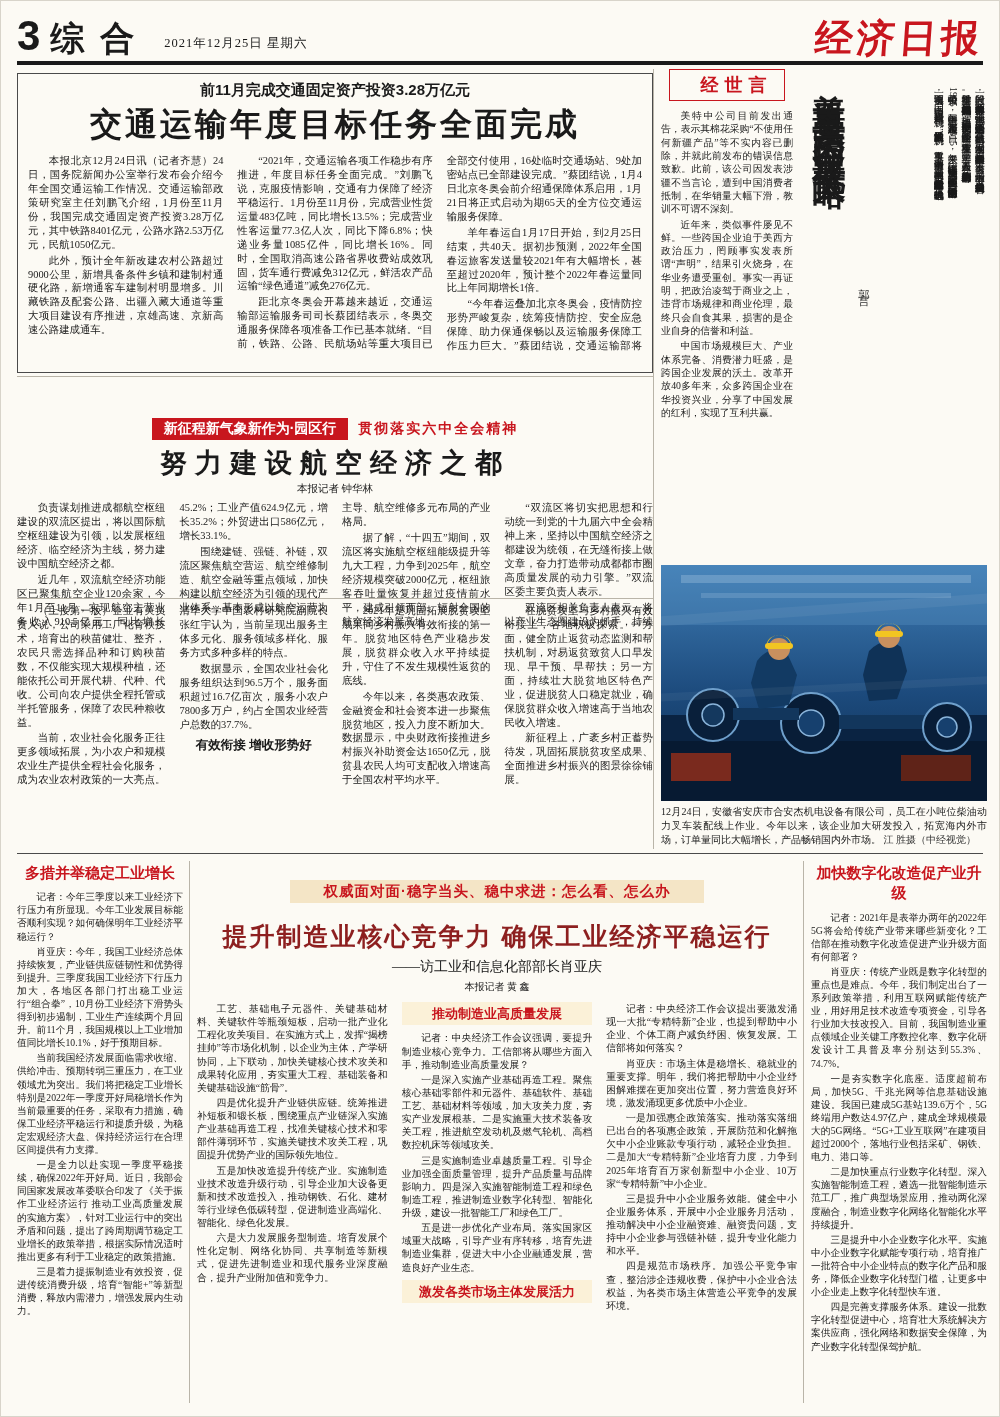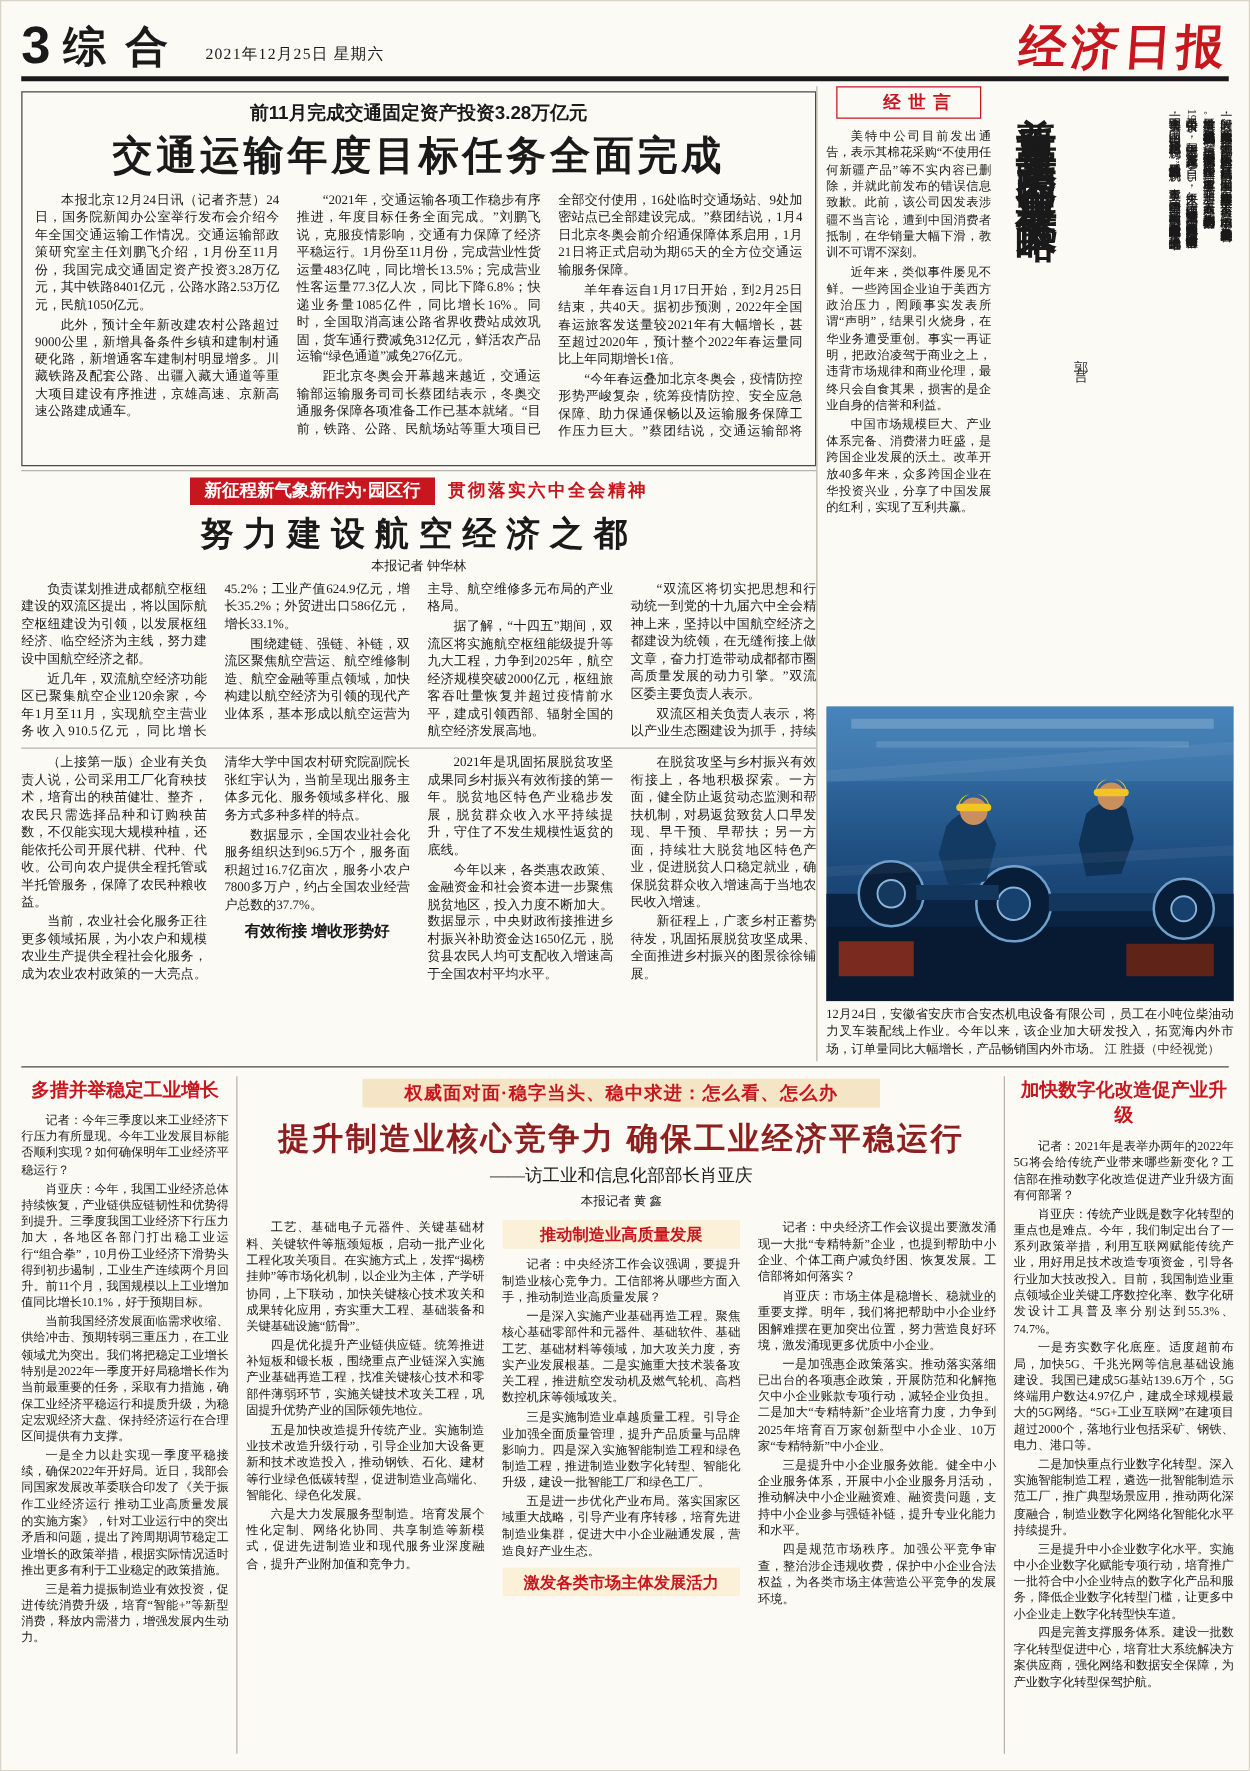--- a/index.html
+++ b/index.html
@@ -36,37 +36,37 @@
   .news-body { column-gap:14px; font-size:10.4px; line-height:1.34;
     text-align:justify; overflow:hidden; }
   .news-body p { margin:0 0 2px; text-indent:2em; }
   .transport .news-body { column-count:3; height:210px; }
 
   
   .v-divider { position:absolute; left:652px; top:68px; height:780px; border-left:1px solid #b9b4a8; }
   .commentary { position:absolute; left:660px; top:66px; width:326px; height:492px; display:flex; }
   .c-intro { width:132px; flex:none; }
   .c-label { border:1px solid #c8161e; color:#c8161e; font-weight:bold;
-    font-size:14px; letter-spacing:6px; text-align:center; padding:3px 0 3px 19px;
+    font-size:18px; letter-spacing:6px; text-align:center; padding:3px 0 3px 19px;
     margin:2px 8px 8px; font-family:"Liberation Sans","DejaVu Sans",sans-serif; }
   .c-intro-text { font-size:9.8px; line-height:1.36; text-align:justify; height:432px; overflow:hidden; }
   .c-intro-text p { margin:0 0 2px; text-indent:2em; }
   .c-headline { writing-mode:vertical-rl; font-size:33px; font-weight:900;
     letter-spacing:7px; width:50px; margin:0 2px 0 6px; line-height:1.2;
     font-family:"Liberation Sans","DejaVu Sans",sans-serif; }
   .c-author { writing-mode:vertical-rl; font-size:11.5px; width:20px;
     padding-top:212px; letter-spacing:6px; color:#333; }
   .c-body { writing-mode:vertical-rl; flex:1; height:492px; font-size:9.8px;
     line-height:1.4; text-align:justify; overflow:hidden; }
   .c-body p { margin:0 0 2px; text-indent:2em; }
 
   
   .h-rule-1 { position:absolute; left:16px; top:375px; width:636px; border-top:1px solid #b9b4a8; }
   .aviation { position:absolute; left:16px; top:381px; width:636px; height:212px; }
-  .banner { display:flex; justify-content:center; align-items:center; gap:10px; }
+  .banner { display:flex; justify-content:center; align-items:center; gap:10px;margin-top:36px; }
   .banner-left { background:#c8161e; color:#fff; font-weight:bold; font-size:14px;
     padding:2px 12px; font-family:"Liberation Sans","DejaVu Sans",sans-serif; }
   .banner-right { color:#c8161e; font-weight:bold; font-size:14px;
     letter-spacing:2px; font-family:"Liberation Sans","DejaVu Sans",sans-serif; }
   .aviation .headline { text-align:center; font-size:27px; font-weight:900;
     letter-spacing:8px; margin:5px 0 1px;
     font-family:"Liberation Sans","DejaVu Sans",sans-serif; }
   .aviation .byline { text-align:center; font-size:10.5px; margin-bottom:5px; }
   .aviation .news-body { column-count:4; height:128px; }
 
@@ -92,21 +92,21 @@
 
   .industry-left { position:absolute; left:16px; top:862px; width:166px; height:540px; }
   .col-head { color:#c8161e; font-weight:bold; font-size:15px; text-align:center;
     line-height:1.35; margin-bottom:7px;
     font-family:"Liberation Sans","DejaVu Sans",sans-serif; }
   .narrow-body { font-size:9.7px; line-height:1.35; text-align:justify; overflow:hidden; }
   .narrow-body p { margin:0 0 2px; text-indent:2em; }
   .industry-left .narrow-body { height:500px; }
 
   .interview { position:absolute; left:196px; top:862px; width:600px; height:540px; }
-  .kicker-bar { width:fit-content; margin:0 auto; background:#f4e5c6; color:#c8161e;
+  .kicker-bar { width:fit-content; margin:17px auto; background:#f4e5c6; color:#c8161e;
     font-weight:bold; font-size:14.5px; padding:2px 34px; letter-spacing:1px;
     font-family:"Liberation Sans","DejaVu Sans",sans-serif; }
   .interview .headline { text-align:center; color:#8d1f1f; font-size:25px;
     font-weight:900; letter-spacing:2px; margin:8px 0 5px;
     font-family:"Liberation Sans","DejaVu Sans",sans-serif; }
   .interview .subtitle { text-align:center; font-size:14px; margin-bottom:4px; }
   .interview .byline { text-align:center; font-size:10px; margin-bottom:8px; }
   .interview .news-body { column-count:3; height:418px; font-size:9.8px; }
   .sub-head { color:#c8161e; background:#fbf1d8; font-weight:bold; font-size:13px;
     text-align:center; padding:3px 0; margin:6px 0; break-inside:avoid;

